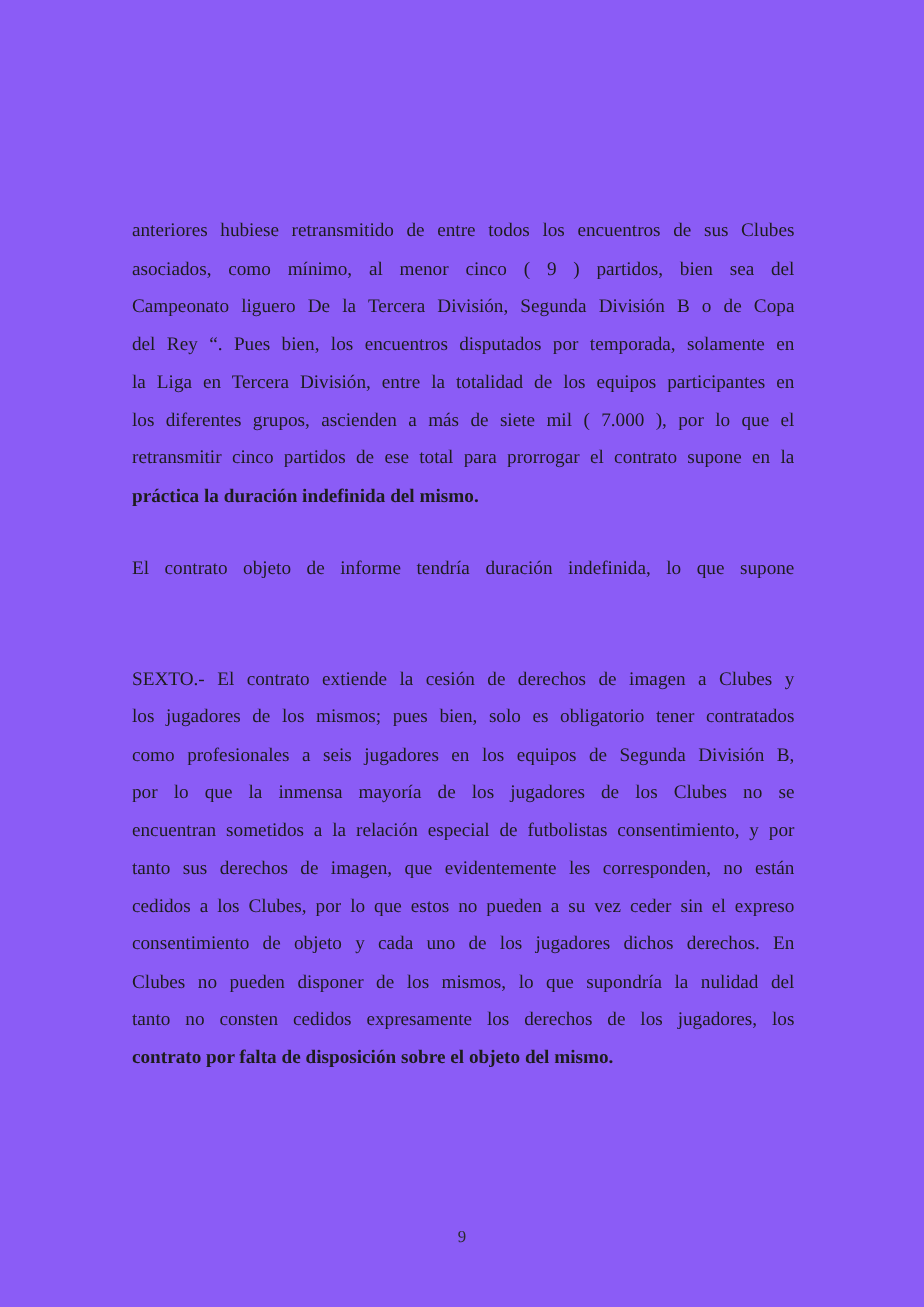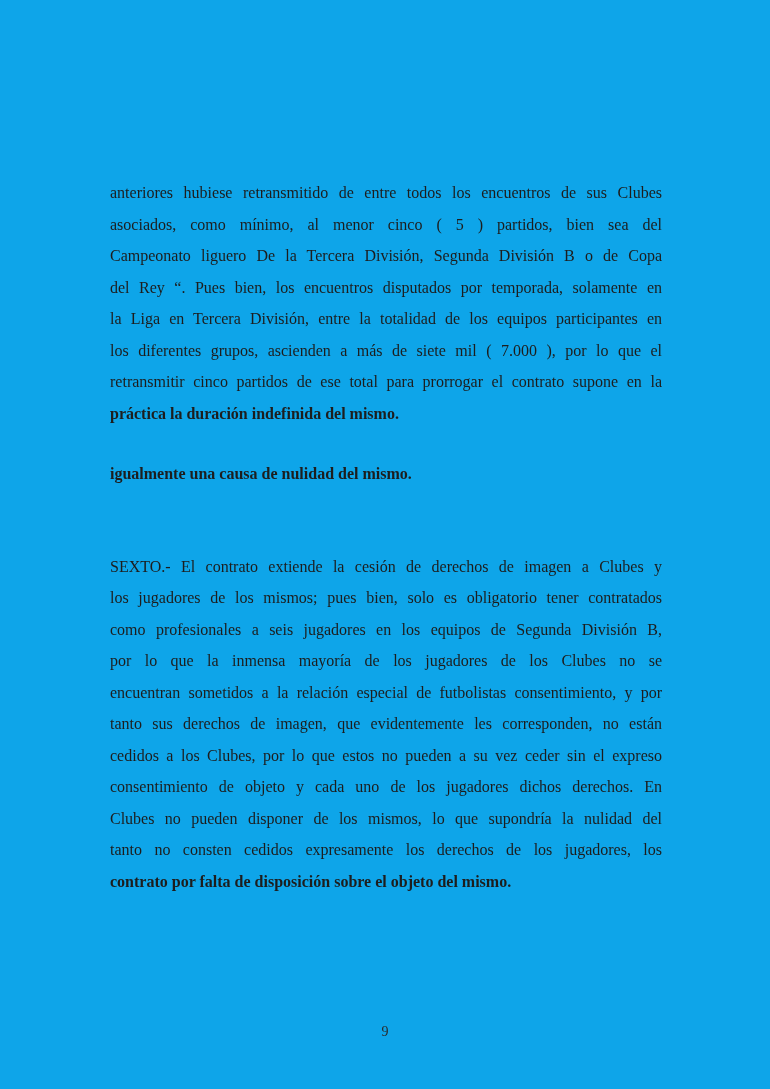--- a/index.html
+++ b/index.html
@@ -9,21 +9,21 @@
   body {
     width: 770px;
     height: 1089px;
     background: #f4f4f2;
     font-family: "Liberation Serif", serif;
   }
   .page {
     position: relative;
     width: 770px;
     height: 1089px;
-    background: #0ea5e9;
+    background: #8b5cf6;
     color: #1d1d1d;
     overflow: hidden;
   }
   .content {
     position: absolute;
     left: 110px;
     top: 177px;
     width: 552px;
     font-size: 16px;
     line-height: 31.5px;
@@ -52,30 +52,30 @@
     color: #2a2a2a;
   }
 </style>
 </head>
 <body>
 
 <div class="page">
   <div class="content">
       <div class="paragraph">
         <div class="line">anteriores hubiese retransmitido de entre todos los encuentros de sus Clubes</div>
-        <div class="line">asociados, como mínimo, al menor cinco ( 5 ) partidos, bien sea del</div>
+        <div class="line">asociados, como mínimo, al menor cinco ( 9 ) partidos, bien sea del</div>
         <div class="line">Campeonato liguero De la Tercera División, Segunda División B o de Copa</div>
         <div class="line">del Rey “. Pues bien, los encuentros disputados por temporada, solamente en</div>
         <div class="line">la Liga en Tercera División, entre la totalidad de los equipos participantes en</div>
         <div class="line">los diferentes grupos, ascienden a más de siete mil ( 7.000 ), por lo que el</div>
         <div class="line">retransmitir cinco partidos de ese total para prorrogar el contrato supone en la</div>
         <div class="line last">práctica la duración indefinida del mismo.</div>
       </div>
       <div class="paragraph">
-        <div class="line last">igualmente una causa de nulidad del mismo.</div>
+        <div class="line">El contrato objeto de informe tendría duración indefinida, lo que supone</div>
       </div>
       <div class="paragraph">
         <div class="line"><span class="bold">SEXTO.-</span><span class=""> El contrato extiende la cesión de derechos de imagen a Clubes y</span></div>
         <div class="line">los jugadores de los mismos; pues bien, solo es obligatorio tener contratados</div>
         <div class="line">como profesionales a seis jugadores en los equipos de Segunda División B,</div>
         <div class="line">por lo que la inmensa mayoría de los jugadores de los Clubes no se</div>
         <div class="line">encuentran sometidos a la relación especial de futbolistas consentimiento, y por</div>
         <div class="line">tanto sus derechos de imagen, que evidentemente les corresponden, no están</div>
         <div class="line">cedidos a los Clubes, por lo que estos no pueden a su vez ceder sin el expreso</div>
         <div class="line">consentimiento de objeto y cada uno de los jugadores dichos derechos. En</div>

